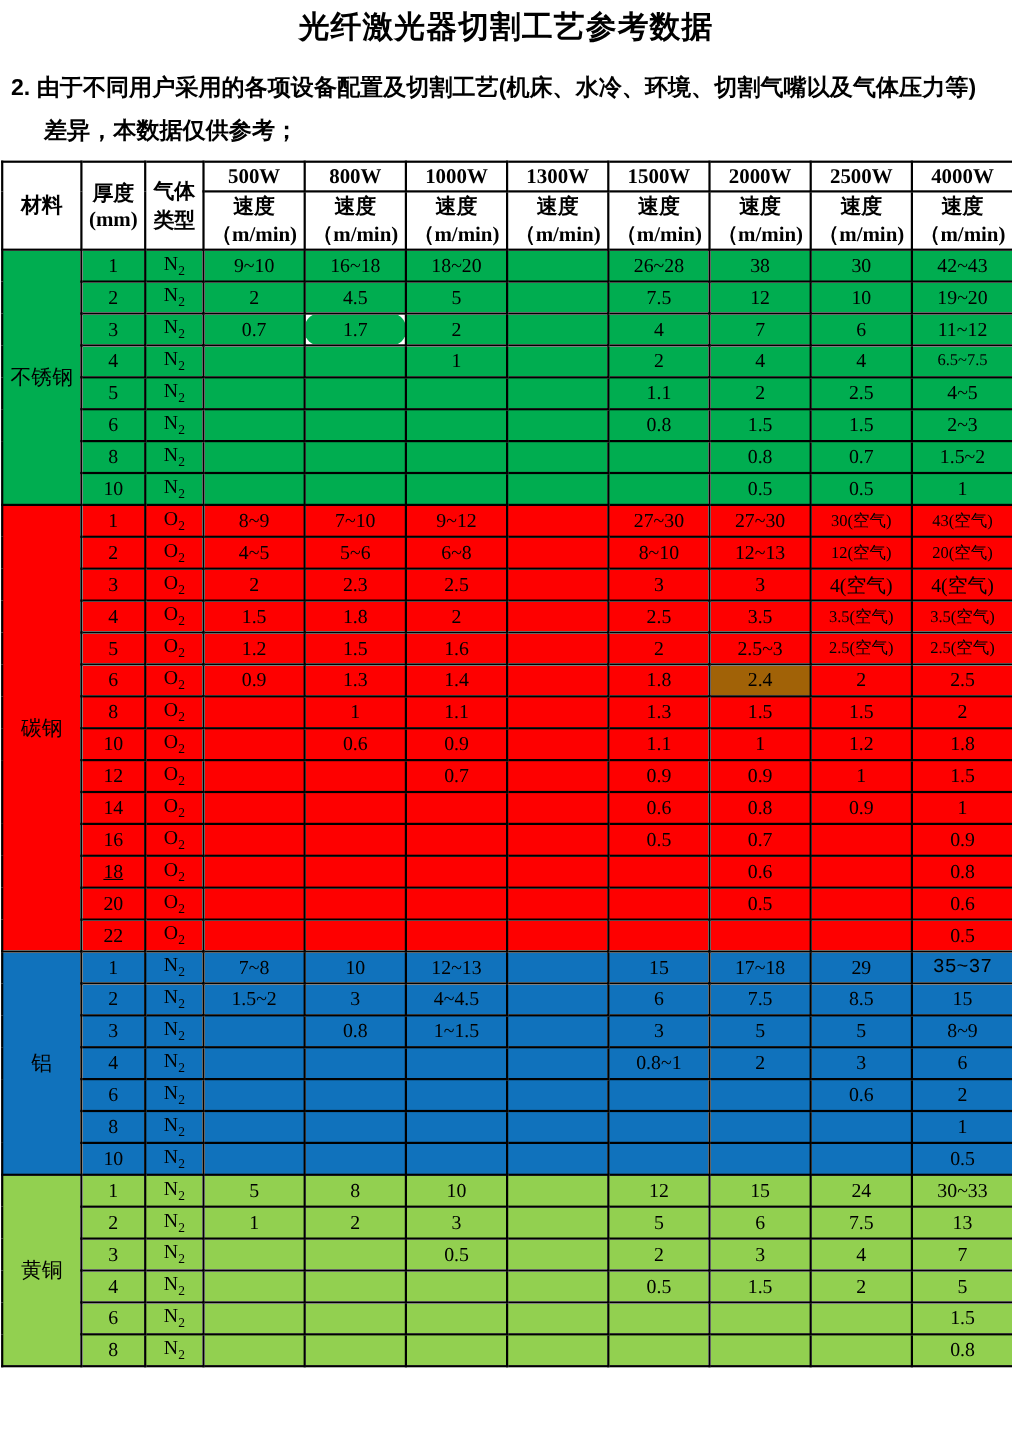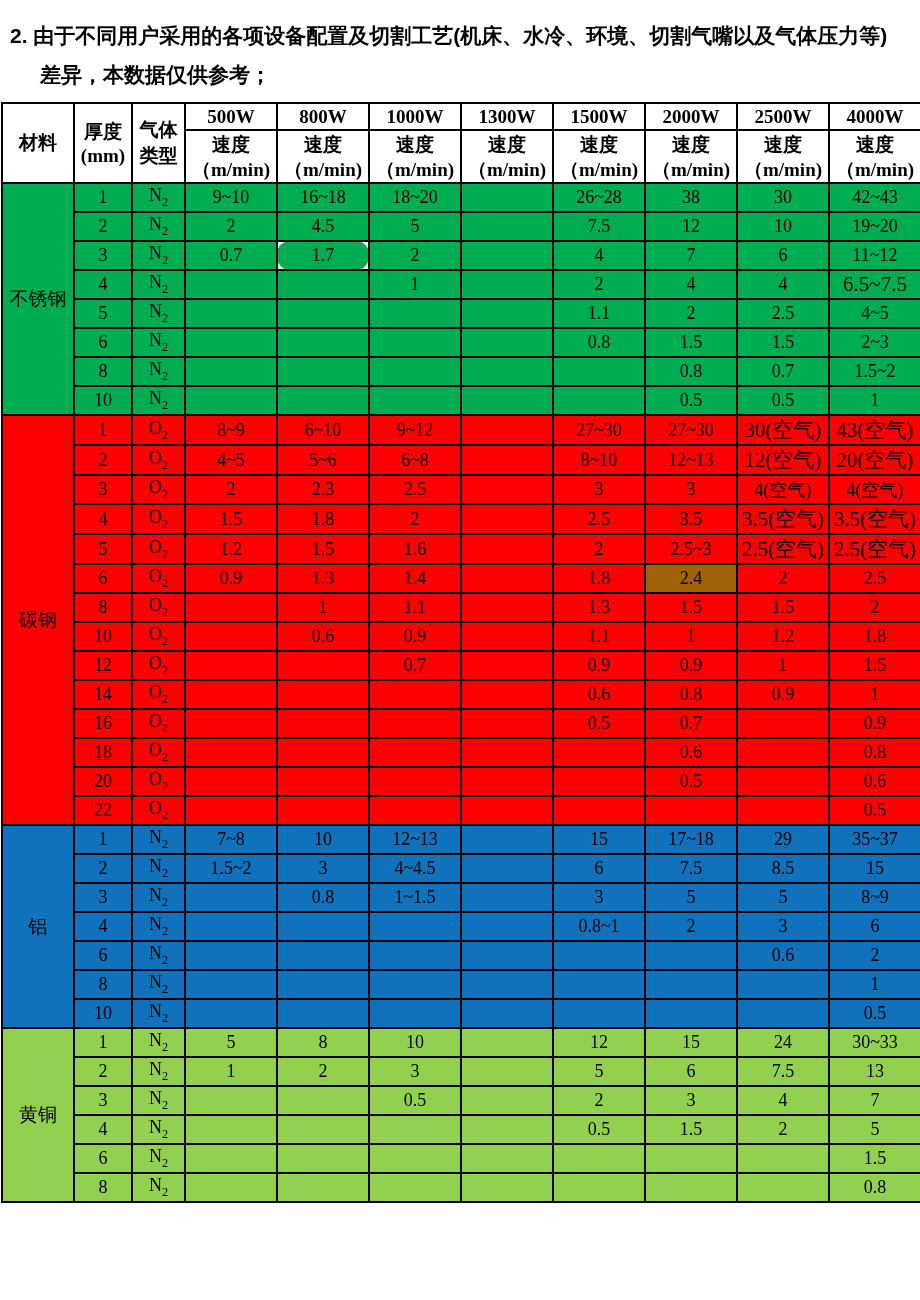--- a/index.html
+++ b/index.html
@@ -25,28 +25,29 @@
   th, td {
     border:2px solid #000; text-align:center; vertical-align:middle;
     padding:0; overflow:hidden; white-space:nowrap;
   }
   thead th { background:#fff; font-weight:bold; font-size:19px; }
   tr.power-row  { height:27px; }
   tr.speed-row  { height:53px; }
   .speed-head   { line-height:25px; }
   tbody tr { height:29px; }
   tbody td { font-size:18px; }
-  td.small { font-size:21px; }
+  td.small { font-size:15px; }
   td.material-cell { font-size:19px; }
   sub { font-size:68%; }
 </style>
 </head>
 <body>
 
 <div class="page">
+  <h1 class="title">光纤激光器切割工艺参考数据</h1>
   <div class="notes">
     <p class="note">2. 由于不同用户采用的各项设备配置及切割工艺(机床、水冷、环境、切割气嘴以及气体压力等)差异，本数据仅供参考；</p>
   </div>
   <table class="cut">
     <colgroup>
       <col style="width:72px">
         <col style="width:58px">
         <col style="width:53px">
       <col style="width:92px">
         <col style="width:92px">
@@ -178,21 +179,21 @@
           <td style="background: rgb(0, 173, 80);"></td>
           <td style="background: rgb(0, 173, 80);">0.5</td>
           <td style="background: rgb(0, 173, 80);">0.5</td>
           <td style="background: rgb(0, 173, 80);">1</td>
         </tr>
         <tr>
           <td class="material-cell" rowspan="14" style="background: rgb(254, 0, 0);">碳钢</td>
           <td style="background: rgb(254, 0, 0);">1</td>
           <td style="background: rgb(254, 0, 0);">O<sub>2</sub></td>
           <td style="background: rgb(254, 0, 0);">8~9</td>
-          <td style="background: rgb(254, 0, 0);">6~10</td>
+          <td style="background: rgb(254, 0, 0);">7~10</td>
           <td style="background: rgb(254, 0, 0);">9~12</td>
           <td style="background: rgb(254, 0, 0);"></td>
           <td style="background: rgb(254, 0, 0);">27~30</td>
           <td style="background: rgb(254, 0, 0);">27~30</td>
           <td class="small" style="background: rgb(254, 0, 0);">30(空气)</td>
           <td class="small" style="background: rgb(254, 0, 0);">43(空气)</td>
         </tr>
         <tr>
           <td style="background: rgb(254, 0, 0);">2</td>
           <td style="background: rgb(254, 0, 0);">O<sub>2</sub></td>
@@ -353,21 +354,21 @@
           <td class="material-cell" rowspan="7" style="background: rgb(16, 114, 188);">铝</td>
           <td style="background: rgb(16, 114, 188);">1</td>
           <td style="background: rgb(16, 114, 188);">N<sub>2</sub></td>
           <td style="background: rgb(16, 114, 188);">7~8</td>
           <td style="background: rgb(16, 114, 188);">10</td>
           <td style="background: rgb(16, 114, 188);">12~13</td>
           <td style="background: rgb(16, 114, 188);"></td>
           <td style="background: rgb(16, 114, 188);">15</td>
           <td style="background: rgb(16, 114, 188);">17~18</td>
           <td style="background: rgb(16, 114, 188);">29</td>
-          <td style="background: rgb(16, 114, 188);">35~37</td>
+          <td style="background: rgb(16, 114, 188); font-family: Liberation Mono, monospace;">35~37</td>
         </tr>
         <tr>
           <td style="background: rgb(16, 114, 188);">2</td>
           <td style="background: rgb(16, 114, 188);">N<sub>2</sub></td>
           <td style="background: rgb(16, 114, 188);">1.5~2</td>
           <td style="background: rgb(16, 114, 188);">3</td>
           <td style="background: rgb(16, 114, 188);">4~4.5</td>
           <td style="background: rgb(16, 114, 188);"></td>
           <td style="background: rgb(16, 114, 188);">6</td>
           <td style="background: rgb(16, 114, 188);">7.5</td>

